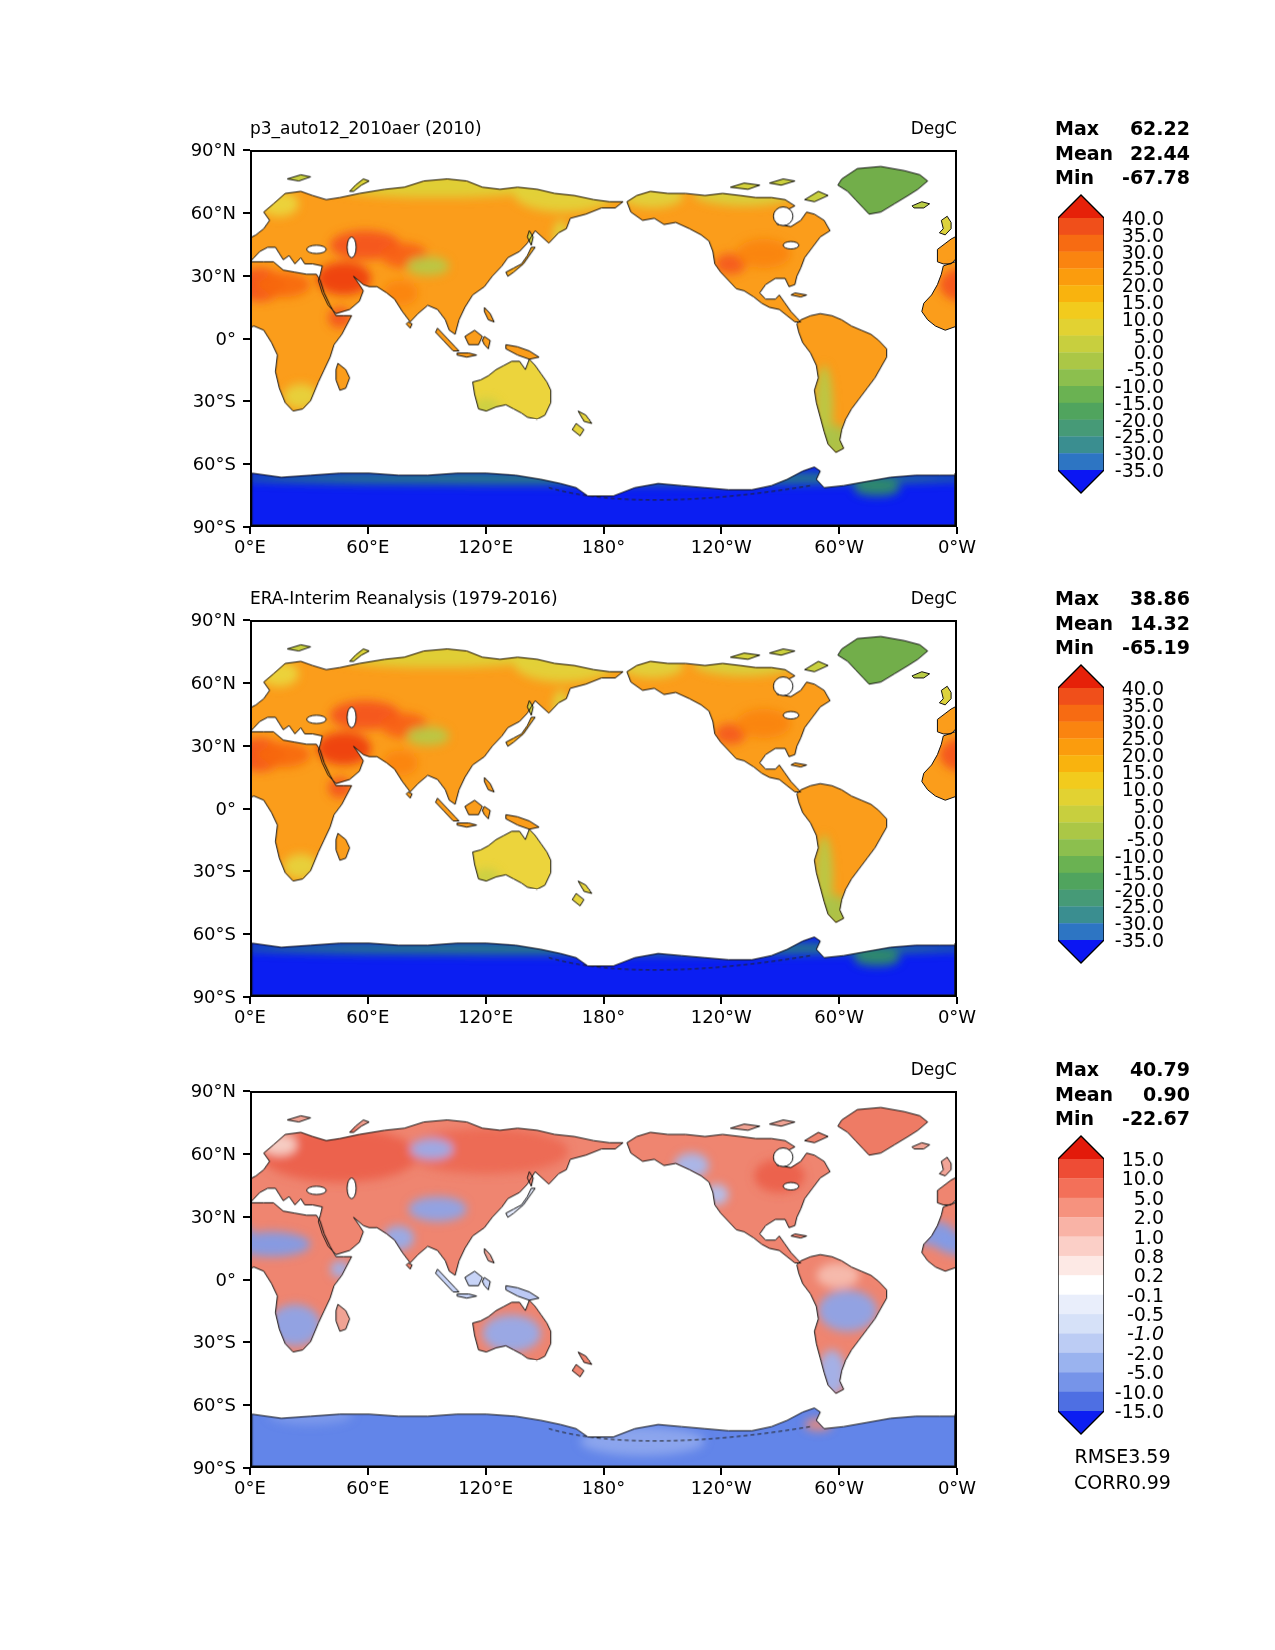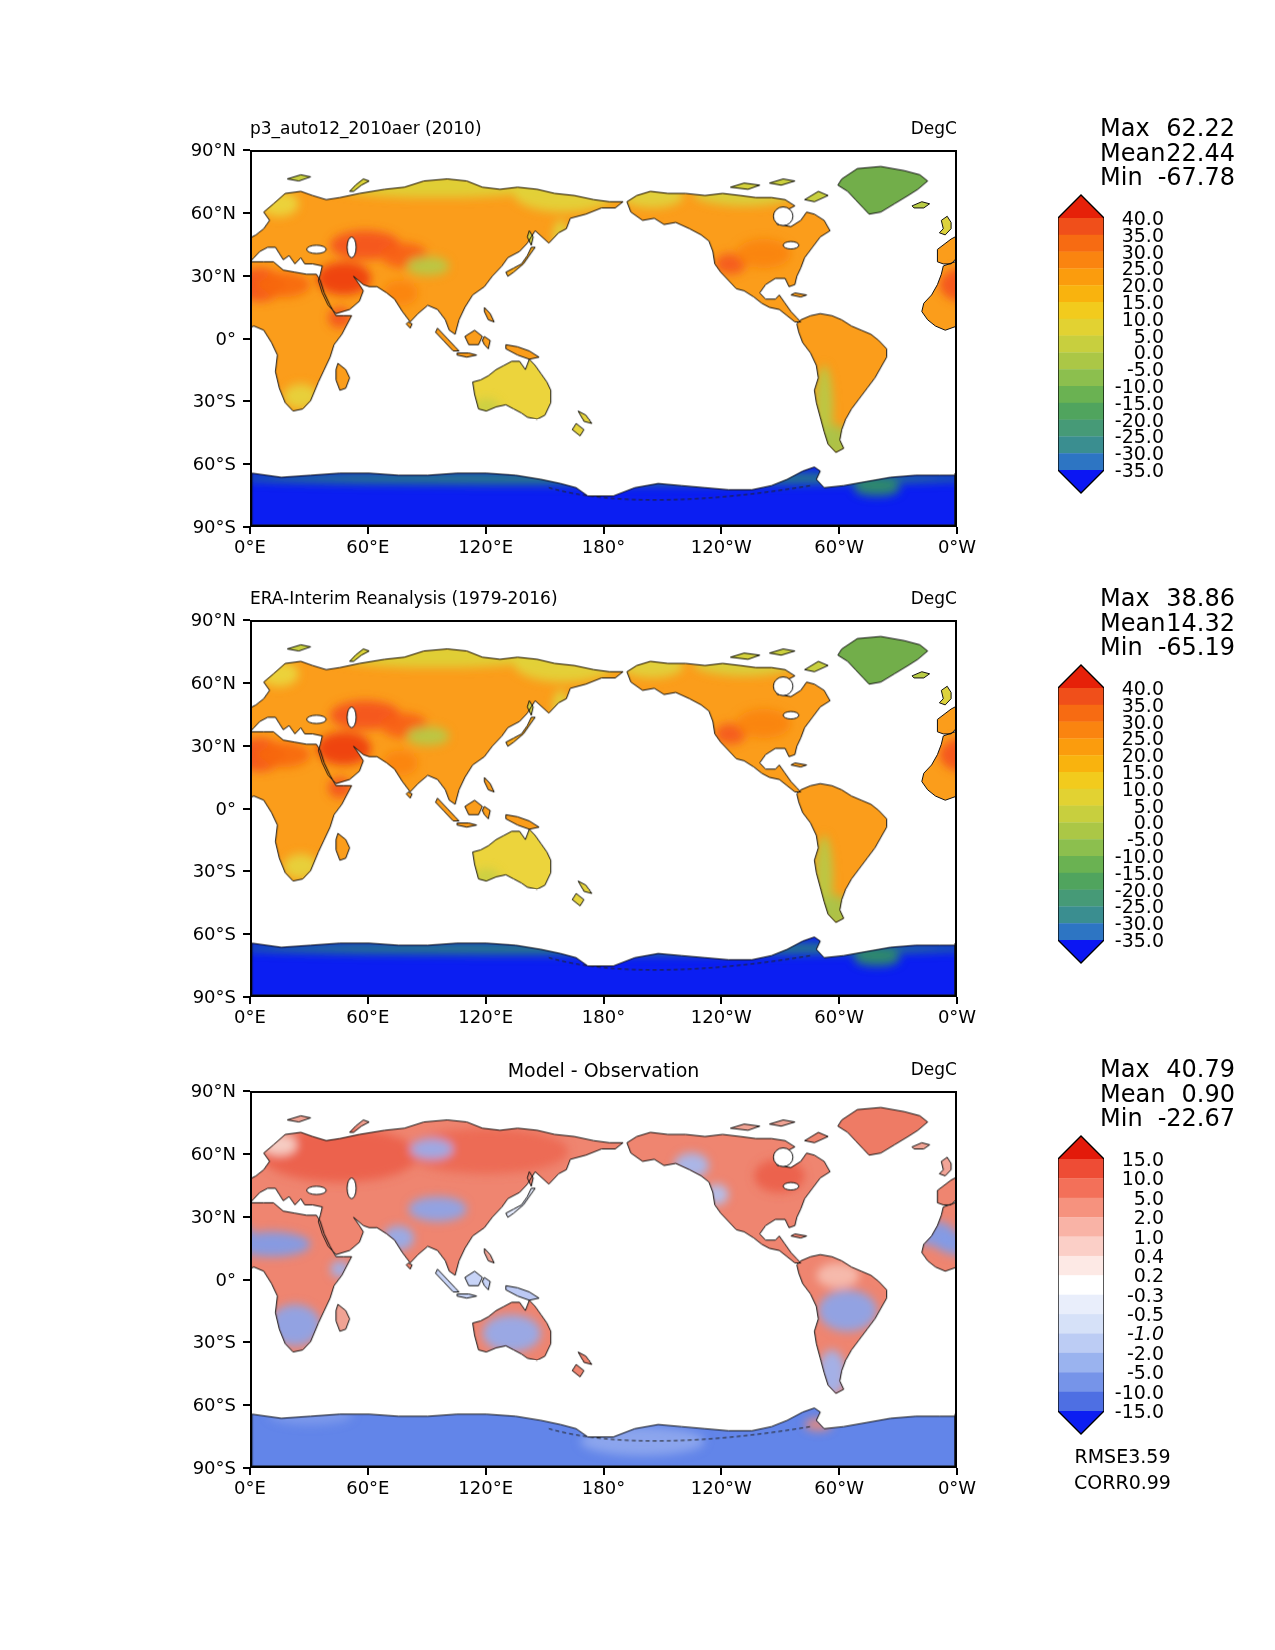--- a/index.html
+++ b/index.html
@@ -3,21 +3,21 @@
 <meta charset="utf-8">
 <style>
   html,body{margin:0;padding:0;background:#fff;}
   #fig{position:relative;width:1275px;height:1650px;background:#fff;
        font-family:"DejaVu Sans","Liberation Sans",sans-serif;color:#000;overflow:hidden;}
   .fig-title{position:absolute;top:52px;left:0;width:1275px;text-align:center;font-size:35px;}
   .panel{position:absolute;left:0;width:1092px;height:470px;}
   .ptitle{position:absolute;left:250px;top:0;width:600px;font-size:17px;}
   .panel.tcenter .ptitle{width:707px;text-align:center;font-size:19px;}
   .punits{position:absolute;left:807px;top:0;width:150px;text-align:right;font-size:17px;}
-  .pstats{position:absolute;left:1100px;top:-2px;width:135px;font-size:24px;}
+  .pstats{position:absolute;left:1055px;top:-2px;width:135px;font-size:19px;font-weight:bold;}
   .pstats .srow{display:flex;justify-content:space-between;height:24.5px;line-height:24.5px;}
   .pextra{position:absolute;left:1055px;top:384px;width:135px;font-size:19px;}
   .pextra .srow{display:flex;justify-content:center;height:26px;line-height:26px;}
   .pmap{position:absolute;left:250px;top:32px;width:707px;height:377px;
         border:2px solid #000;box-sizing:border-box;background:#fff;}
   .pmap svg{display:block;width:100%;height:100%;}
   .pcb{position:absolute;left:1058px;top:76px;width:46px;height:300px;}
   .pcb svg{display:block;width:100%;height:100%;}
   .ylab{position:absolute;left:140px;width:96px;text-align:right;font-size:18px;height:20px;line-height:20px;}
   .xlab{position:absolute;top:419px;width:90px;text-align:center;font-size:18px;height:20px;line-height:20px;}
@@ -656,21 +656,20 @@
       <div class="cblab" style="top: 241.2px;">-5.0</div>
       <div class="cblab" style="top: 258px;">-10.0</div>
       <div class="cblab" style="top: 274.8px;">-15.0</div>
       <div class="cblab" style="top: 291.6px;">-20.0</div>
       <div class="cblab" style="top: 308.4px;">-25.0</div>
       <div class="cblab" style="top: 325.2px;">-30.0</div>
       <div class="cblab" style="top: 342px;">-35.0</div>
     </section>
 
   <section class="panel tcenter" style="top:1059px">
-    <div class="ptitle">Model - Observation</div>
     <div class="punits">DegC</div>
     <div class="pstats">
       <div class="srow">
           <span>Max</span>
           <span>40.79</span>
         </div>
       <div class="srow">
           <span>Mean</span>
           <span>0.90</span>
         </div>
@@ -962,23 +961,23 @@
       <div class="xlab" style="left: 676.333px;">120°W</div>
       <div class="xtickmark" style="left: 838.167px; top: 409px;"></div>
       <div class="xlab" style="left: 794.167px;">60°W</div>
       <div class="xtickmark" style="left: 956px; top: 409px;"></div>
       <div class="xlab" style="left: 912px;">0°W</div>
       <div class="cblab" style="top: 90px;">15.0</div>
       <div class="cblab" style="top: 109.385px;">10.0</div>
       <div class="cblab" style="top: 128.769px;">5.0</div>
       <div class="cblab" style="top: 148.154px;">2.0</div>
       <div class="cblab" style="top: 167.538px;">1.0</div>
-      <div class="cblab" style="top: 186.923px;">0.4</div>
+      <div class="cblab" style="top: 186.923px;">0.8</div>
       <div class="cblab" style="top: 206.308px;">0.2</div>
-      <div class="cblab" style="top: 225.692px;">-0.3</div>
+      <div class="cblab" style="top: 225.692px;">-0.1</div>
       <div class="cblab" style="top: 245.077px;">-0.5</div>
       <div class="cblab" style="top: 264.462px; font-style: italic;">-1.0</div>
       <div class="cblab" style="top: 283.846px;">-2.0</div>
       <div class="cblab" style="top: 303.231px;">-5.0</div>
       <div class="cblab" style="top: 322.615px;">-10.0</div>
       <div class="cblab" style="top: 342px;">-15.0</div>
     </section>
 </div>
 
 </body></html>

